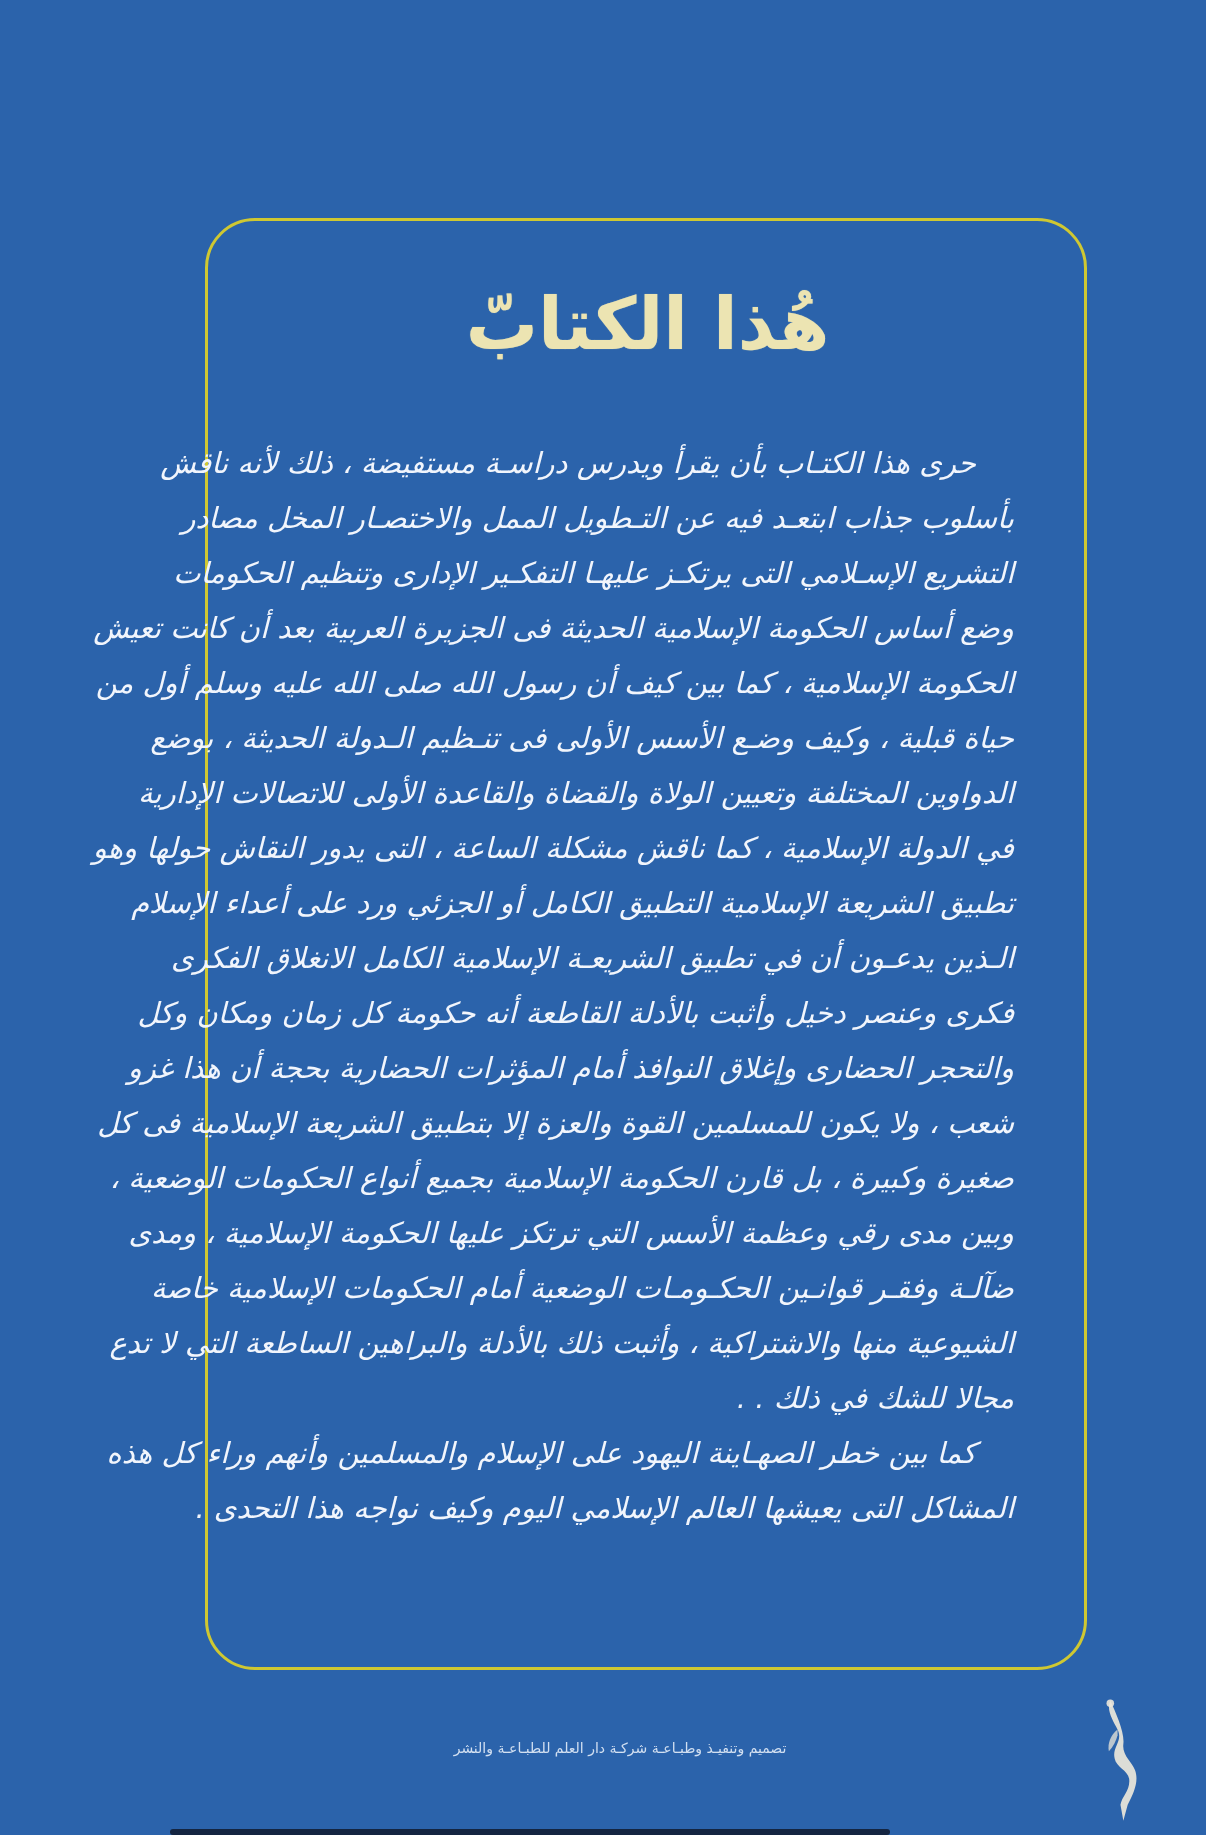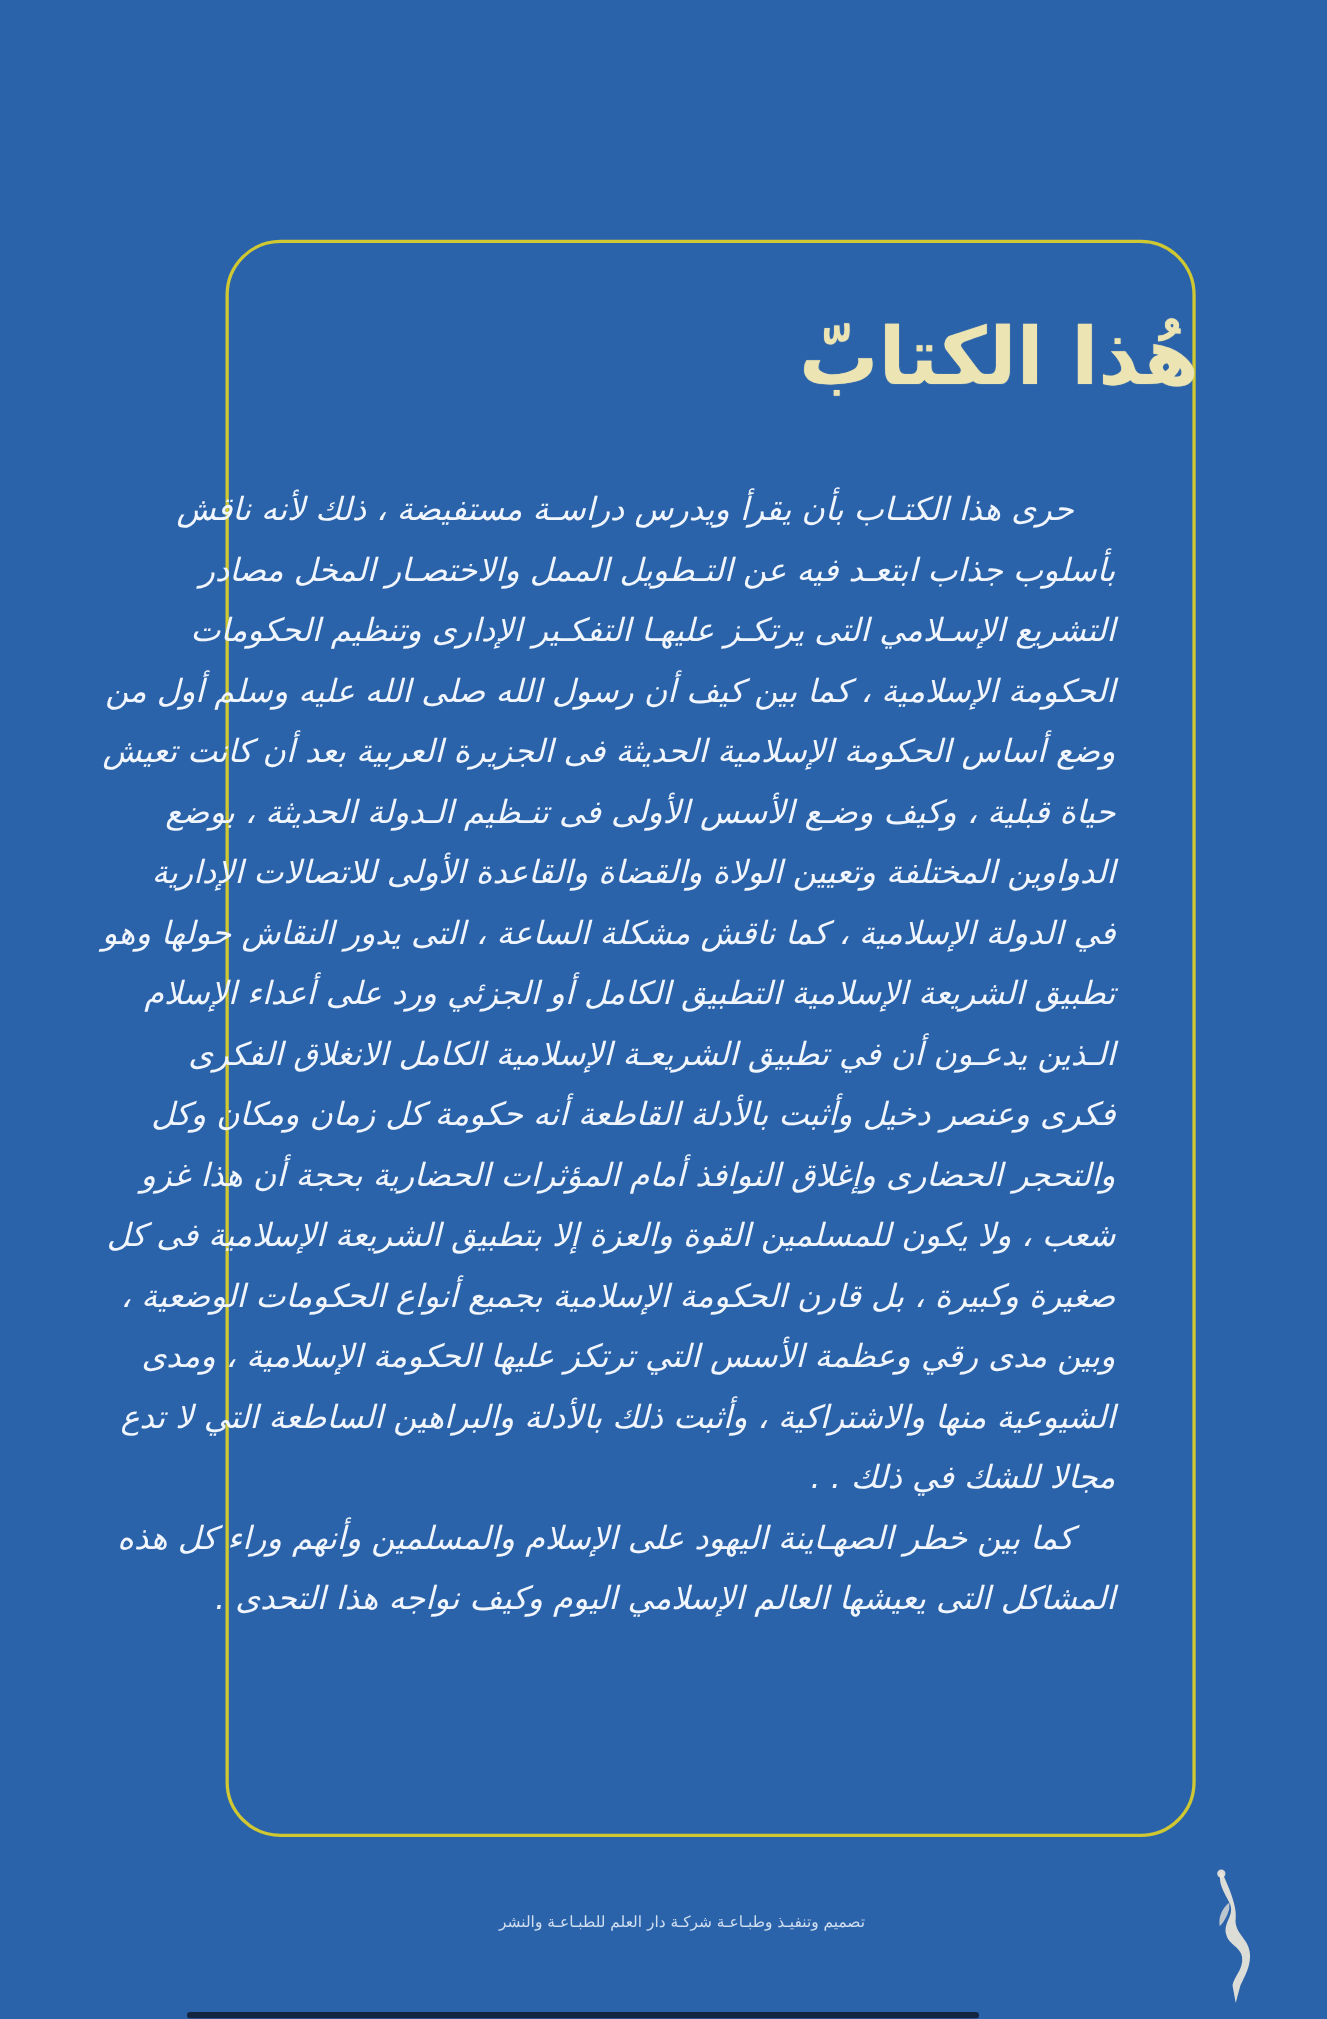--- a/index.html
+++ b/index.html
@@ -27,21 +27,21 @@
     height: 1452px;
     border: 3px solid #cfc832;
     border-radius: 50px;
     box-sizing: border-box;
   }
   .title {
     position: absolute;
     left: 205px;
     top: 282px;
     width: 885px;
-    text-align: right;
+    text-align: center;
     direction: rtl;
     color: #ece4b2;
     font-size: 72px;
     font-weight: bold;
     letter-spacing: 1px;
     text-shadow: 0 0 1px rgba(240, 230, 170, 0.6);
   }
   .body-text {
     position: absolute;
     left: 214px;
@@ -98,32 +98,33 @@
 <body>
 
 <div class="frame"></div>
 
 <div class="title">هُذا الكتابّ</div>
 
 <div class="body-text">
     <div class="line para-start">حرى هذا الكتـاب بأن يقرأ ويدرس دراسـة مستفيضة ، ذلك لأنه ناقش</div>
     <div class="line">بأسلوب جذاب ابتعـد فيه عن التـطويل الممل والاختصـار المخل مصادر</div>
     <div class="line">التشريع الإسـلامي التى يرتكـز عليهـا التفكـير الإدارى وتنظيم الحكومات</div>
+    <div class="line">وضع أساس الحكومة الإسلامية الحديثة فى الجزيرة العربية بعد أن كانت تعيش</div>
     <div class="line">الحكومة الإسلامية ، كما بين كيف أن رسول الله صلى الله عليه وسلم أول من</div>
-    <div class="line">وضع أساس الحكومة الإسلامية الحديثة فى الجزيرة العربية بعد أن كانت تعيش</div>
     <div class="line">حياة قبلية ، وكيف وضـع الأسس الأولى فى تنـظيم الـدولة الحديثة ، بوضع</div>
     <div class="line">الدواوين المختلفة وتعيين الولاة والقضاة والقاعدة الأولى للاتصالات الإدارية</div>
     <div class="line">في الدولة الإسلامية ، كما ناقش مشكلة الساعة ، التى يدور النقاش حولها وهو</div>
     <div class="line">تطبيق الشريعة الإسلامية التطبيق الكامل أو الجزئي ورد على أعداء الإسلام</div>
     <div class="line">الـذين يدعـون أن في تطبيق الشريعـة الإسلامية الكامل الانغلاق الفكرى</div>
     <div class="line">فكرى وعنصر دخيل وأثبت بالأدلة القاطعة أنه حكومة كل زمان ومكان وكل</div>
     <div class="line">والتحجر الحضارى وإغلاق النوافذ أمام المؤثرات الحضارية بحجة أن هذا غزو</div>
     <div class="line">شعب ، ولا يكون للمسلمين القوة والعزة إلا بتطبيق الشريعة الإسلامية فى كل</div>
     <div class="line">صغيرة وكبيرة ، بل قارن الحكومة الإسلامية بجميع أنواع الحكومات الوضعية ،</div>
     <div class="line">وبين مدى رقي وعظمة الأسس التي ترتكز عليها الحكومة الإسلامية ، ومدى</div>
+    <div class="line">ضآلـة وفقـر قوانـين الحكـومـات الوضعية أمام الحكومات الإسلامية خاصة</div>
     <div class="line">الشيوعية منها والاشتراكية ، وأثبت ذلك بالأدلة والبراهين الساطعة التي لا تدع</div>
     <div class="line para-end">مجالا للشك في ذلك . .</div>
     <div class="line para-start">كما بين خطر الصهـاينة اليهود على الإسلام والمسلمين وأنهم وراء كل هذه</div>
     <div class="line para-end">المشاكل التى يعيشها العالم الإسلامي اليوم وكيف نواجه هذا التحدى .</div>
   </div>
 
 <div class="footer">
   <div>تصميم وتنفيـذ وطبـاعـة شركـة دار العلم للطبـاعـة والنشر</div>
 </div>
 

